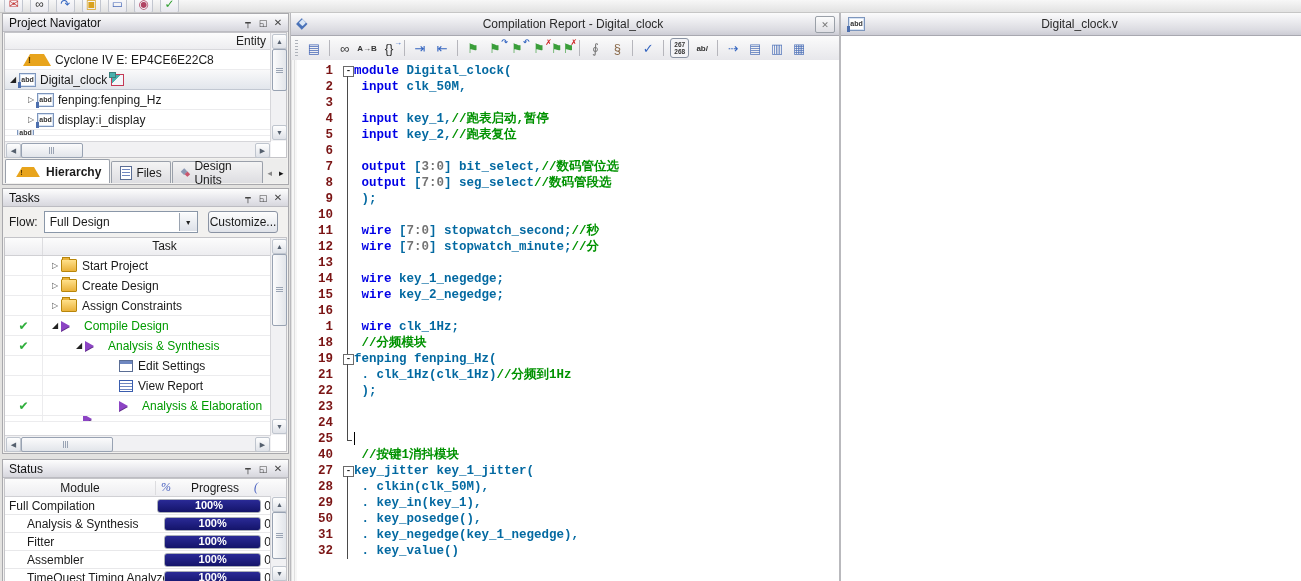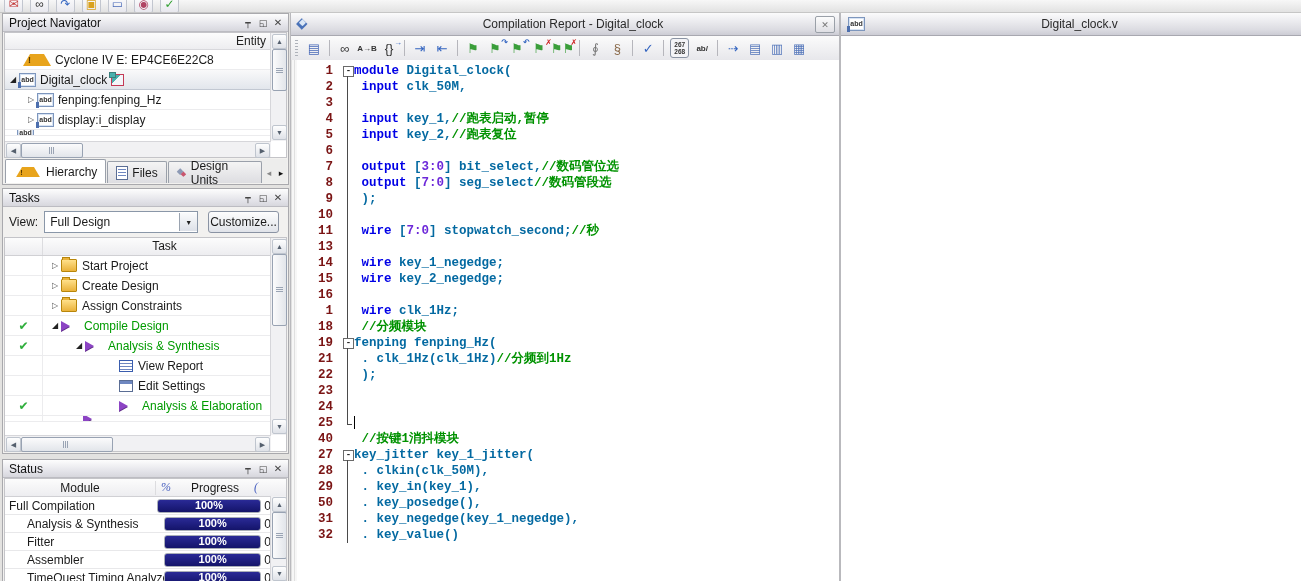--- a/index.html
+++ b/index.html
@@ -54,21 +54,21 @@
             box-shadow:inset 0 0 0 1px #d7e3f4;position:relative}
   .abc-icon::after{content:"";position:absolute;left:-2px;bottom:-2px;width:3px;height:6px;background:#4d6fae}
   .tl-icon{width:11px;height:10px;border:1px solid #c43a56;margin-left:4px;
            background:linear-gradient(135deg,#49b0ae 40%,#f3f6fa 40%);position:relative}
   .tl-icon::before{content:"";position:absolute;left:-3px;top:-3px;width:5px;height:4px;background:#49b0ae;border:1px solid #3a7e7c}
   
   .pn-tabs{position:absolute;left:1px;right:1px;bottom:1px;height:24px;display:flex;align-items:flex-end;
            background:#ededec;padding-left:1px}
   .pn-tab{display:flex;align-items:center;gap:4px;height:21px;padding:0 8px;border:1px solid #9aa0aa;
           border-bottom:none;background:linear-gradient(#f4f4f4,#dddde1);font-size:12px;margin-right:1px;border-radius:2px 2px 0 0}
-  .pn-tab.active{background:#fff;height:23px;font-weight:normal}
+  .pn-tab.active{background:#fff;height:23px;font-weight:bold}
   .tab-arrow{width:13px;height:20px;display:flex;align-items:center;justify-content:center;font-size:9px;color:#888}
   .tab-arrow.en{color:#111;font-weight:bold}
   .file-icon{width:10px;height:12px;background:#fff;border:1px solid #5a6d94;
              box-shadow:inset 0 2px 0 #fff;position:relative}
   .file-icon::after{content:"";position:absolute;left:1px;right:1px;top:2px;height:8px;
              background:repeating-linear-gradient(#6f87c0 0 1px,transparent 1px 3px)}
   .du-icon{width:11px;height:11px;position:relative}
   .du-icon::before{content:"◆";position:absolute;font-size:9px;color:#8d9ab5;left:0;top:-1px}
   .du-icon::after{content:"◆";position:absolute;font-size:7px;color:#c9566e;left:4px;top:3px}
   
@@ -146,21 +146,21 @@
   .fold.fl::before{content:"";position:absolute;left:6px;top:0;height:16px;width:1px;background:#4a4a4a}
   .fold.fe::before{content:"";position:absolute;left:6px;top:0;height:9px;width:1px;background:#4a4a4a}
   .fold.fe::after{content:"";position:absolute;left:6px;top:9px;width:5px;height:1px;background:#4a4a4a}
   .fold.fo::after{content:"";position:absolute;left:6px;top:13px;height:3px;width:1px;background:#4a4a4a}
   .fold.fm::before{content:"";position:absolute;left:6px;top:0;height:3px;width:1px;background:#4a4a4a}
   .fbox{position:absolute;left:2px;top:3px;width:9px;height:9px;border:1px solid #6a6a6a;background:#fff;
         font:bold 9px/8px "Liberation Mono";text-align:center;color:#222}
   .ct{white-space:pre}
   .kw{color:#0000e6}
   .cmt{color:#009200}
-  .num{color:#6d28d9}
+  .num{color:#737373}
   .pl{color:#0369a1}
   .caret{width:1px;height:13px;margin-top:1px;background:#000;flex:0 0 1px}
   .partial{overflow:hidden}
 </style>
 </head>
 <body>
 
 <div class="strip">
   <div class="ticons" id="main-toolbar-icons">
       <span class="mti" style="color: rgb(196, 59, 59);">✉</span>
@@ -241,21 +241,21 @@
 </div>
 
 <div class="panel" style="left:2px;top:188px;width:285px;height:264px">
   <div class="ptitle">
     <span class="t">Tasks</span>
     <span class="pbtn">┯</span>
     <span class="pbtn">◱</span>
     <span class="pbtn close">✕</span>
   </div>
   <div class="flowrow">
-    <span>View:</span>
+    <span>Flow:</span>
     <div class="selectbox">
       <span class="val">Full Design</span>
       <span class="selbtn">▼</span>
     </div>
     <div class="btn">
       <span>Customize...</span>
     </div>
   </div>
   <div class="ttable">
     <div class="thead">
@@ -303,29 +303,29 @@
           </span>
           <span style="display: flex; align-items: center; padding-left: 30px;">
             <span class="exp open">◢</span>
             <span class="play-icon"></span>
             <span class="tk-label green">Analysis &amp; Synthesis</span>
           </span>
         </div>
         <div class="taskrow">
           <span class="ckcell"></span>
           <span style="display: flex; align-items: center; padding-left: 76px;">
+            <span class="settings-icon"></span>
+            <span class="tk-label">Edit Settings</span>
+          </span>
+        </div>
+        <div class="taskrow">
+          <span class="ckcell"></span>
+          <span style="display: flex; align-items: center; padding-left: 76px;">
             <span class="report-icon"></span>
             <span class="tk-label">View Report</span>
-          </span>
-        </div>
-        <div class="taskrow">
-          <span class="ckcell"></span>
-          <span style="display: flex; align-items: center; padding-left: 76px;">
-            <span class="settings-icon"></span>
-            <span class="tk-label">Edit Settings</span>
           </span>
         </div>
         <div class="taskrow">
           <span class="ckcell">
             <span class="ck">✔</span>
           </span>
           <span style="display: flex; align-items: center; padding-left: 76px;">
             <span class="play-icon"></span>
             <span class="tk-label green">Analysis &amp; Elaboration</span>
           </span>
@@ -537,20 +537,25 @@
         <span class="ln">10</span>
         <span class="fold fl"></span>
         <span class="ct"></span>
       </div>
       <div class="cl">
         <span class="ln">11</span>
         <span class="fold fl"></span>
         <span class="ct"><span class="kw"> wire</span><span class="pl"> [</span><span class="num">7:0</span><span class="pl">] stopwatch_second;</span><span class="cmt">//秒</span></span>
       </div>
       <div class="cl">
+        <span class="ln">12</span>
+        <span class="fold fl"></span>
+        <span class="ct"><span class="kw"> wire</span><span class="pl"> [</span><span class="num">7:0</span><span class="pl">] stopwatch_minute;</span><span class="cmt">//分</span></span>
+      </div>
+      <div class="cl">
         <span class="ln">13</span>
         <span class="fold fl"></span>
         <span class="ct"></span>
       </div>
       <div class="cl">
         <span class="ln">14</span>
         <span class="fold fl"></span>
         <span class="ct"><span class="kw"> wire</span><span class="pl"> key_1_negedge;</span></span>
       </div>
       <div class="cl">

